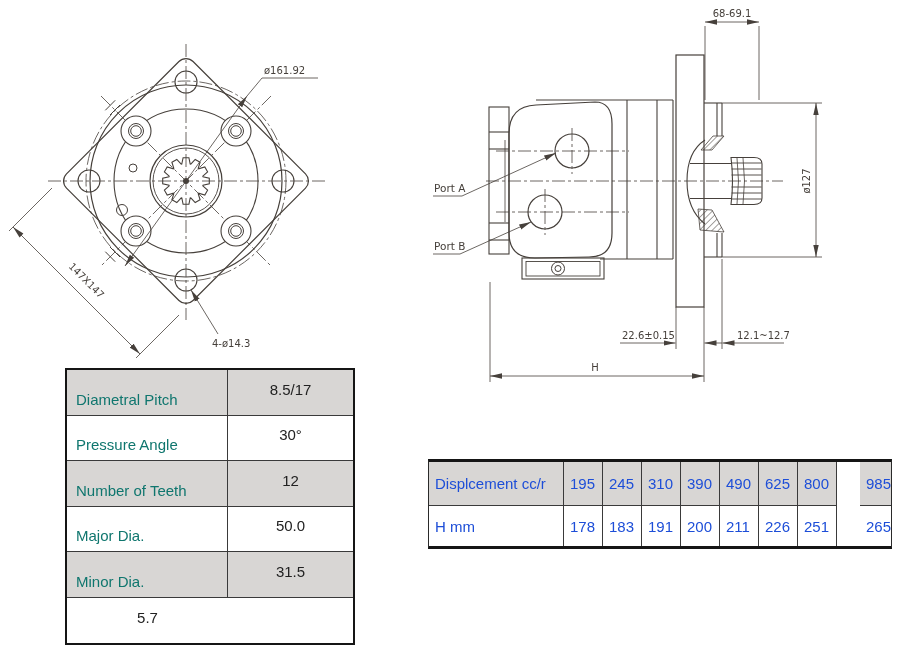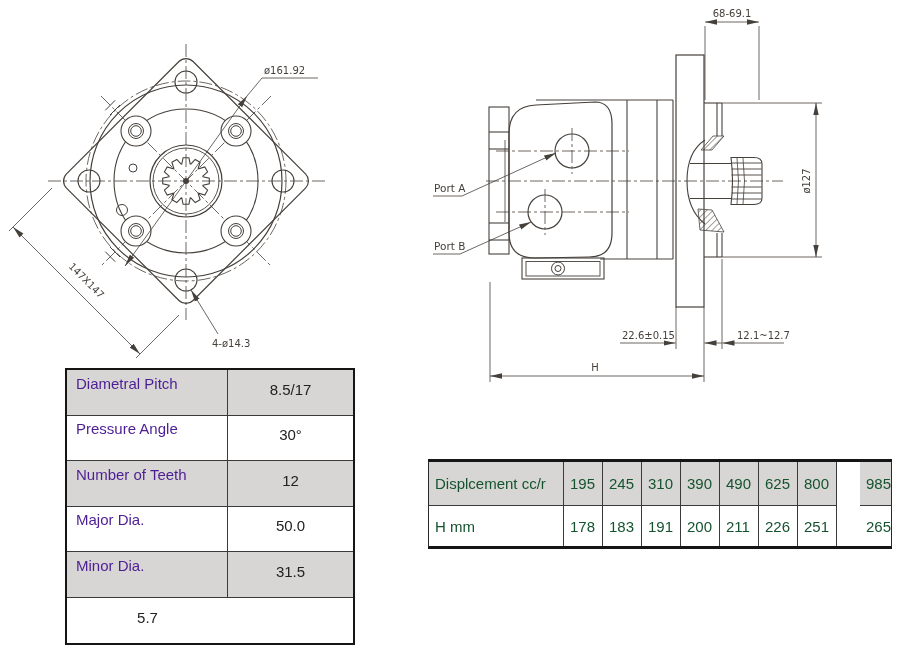--- a/index.html
+++ b/index.html
@@ -7,34 +7,34 @@
        font-family:"Liberation Sans",sans-serif;}
   .stage{position:absolute;left:0;top:0;width:900px;height:654px;}
   svg text{font-family:"DejaVu Sans",sans-serif;font-size:10px;fill:#46403b;}
   svg text.port{font-size:10.5px;}
 
   
   .gear-table{position:absolute;left:65px;top:368px;width:286px;height:273px;
       border:2.5px solid #151515;display:grid;grid-template-columns:161px 1fr;
       grid-auto-rows:1fr;background:#fff;}
   .gt-label{border-right:1.4px solid #3a3a3a;border-bottom:1.4px solid #3a3a3a;
-      display:flex;align-items:flex-end;padding:0 0 23px 9px;font-size:15px;color:#4c1d95;}
+      display:flex;align-items:flex-end;padding:0 0 7px 9px;font-size:15px;color:#0f766e;}
   .gt-value{border-bottom:1.4px solid #3a3a3a;display:flex;align-items:center;
       justify-content:center;padding-bottom:6px;font-size:15px;color:#222;}
   .gray{background:#d8d6d4;}
   .nb{border-bottom:none !important;}
 
   
   .disp-table{position:absolute;left:428px;top:459px;width:462px;height:84px;
       border-top:3px solid #151515;border-bottom:3px solid #151515;
       border-left:1.5px solid #2a2a2a;border-right:1.5px solid #2a2a2a;
       display:grid;grid-template-columns:135px repeat(8,1fr);grid-template-rows:44px 1fr;
       background:#fff;}
   .dt-cell{border-right:1.2px solid #3a3a3a;border-bottom:1.2px solid #3a3a3a;
-      display:flex;align-items:center;padding-left:6px;font-size:15px;color:#14532d;}
+      display:flex;align-items:center;padding-left:6px;font-size:15px;color:#1d4ed8;}
   .dt-cell.lastcol{border-right:none;margin-left:23px;}
   .dt-cell.lastrow{border-bottom:none;}
 </style>
 </head>
 <body>
 
 <svg class="stage" viewBox="0 0 900 654">
   <defs>
     <marker id="ae" markerUnits="userSpaceOnUse" markerWidth="14" markerHeight="8" refX="12" refY="4" orient="auto">
       <path d="M0,1.3 L12,4 L0,6.7 Z" fill="#46403b"></path>

